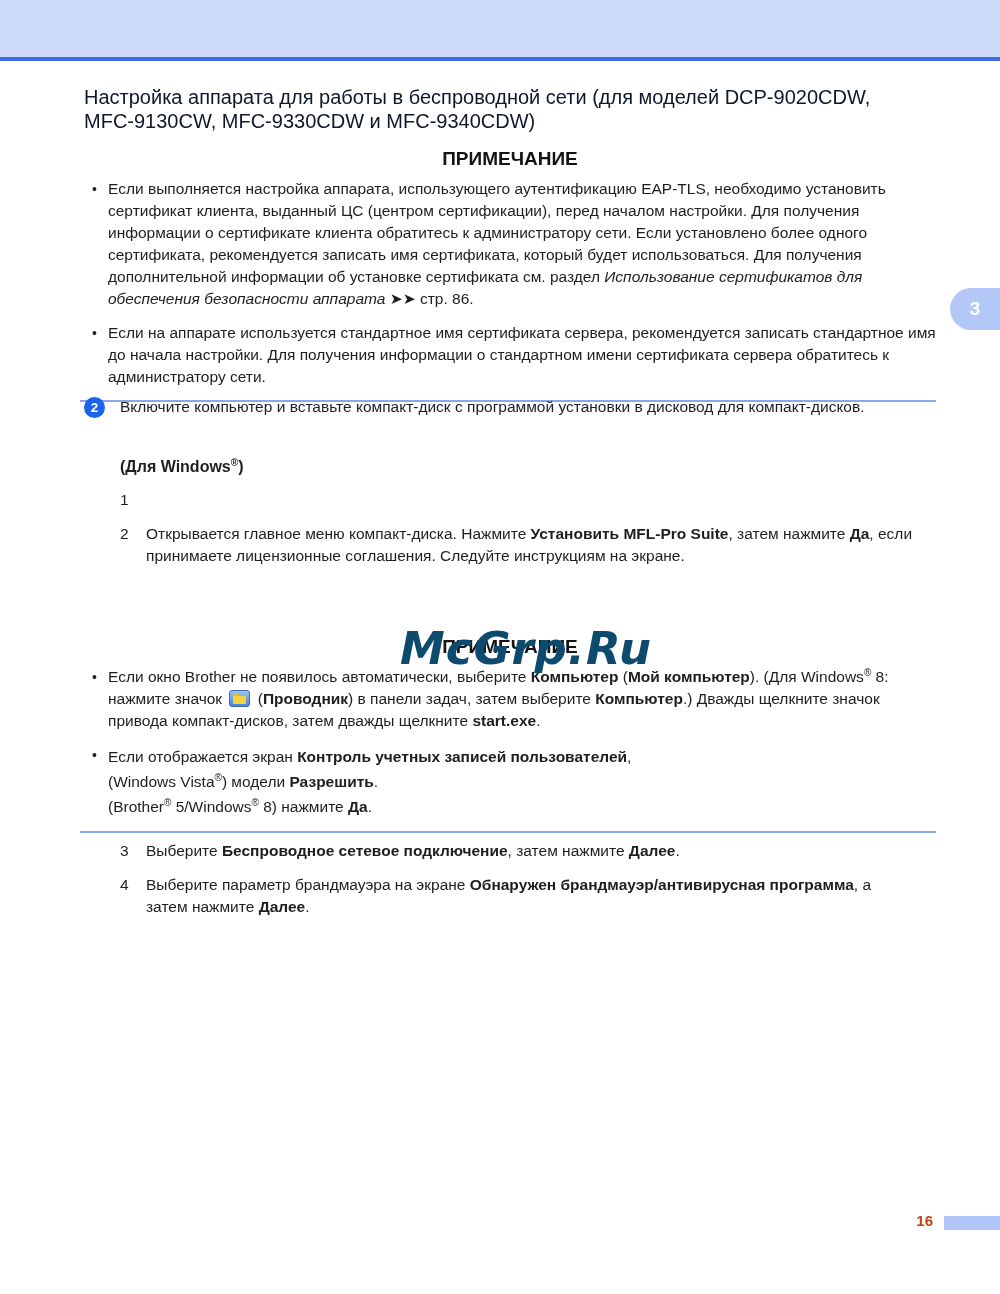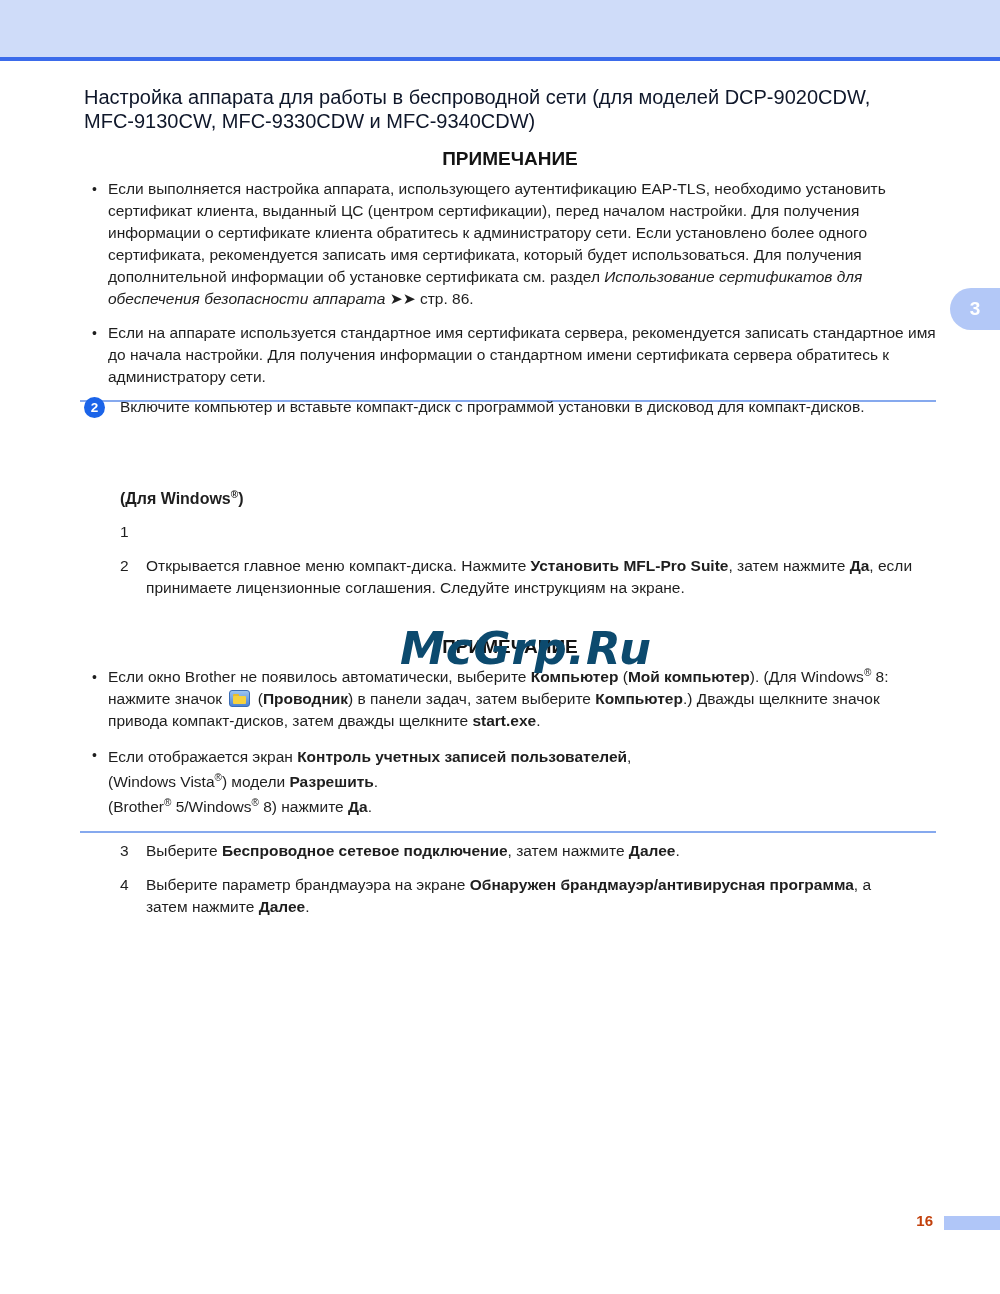--- a/index.html
+++ b/index.html
@@ -29,21 +29,21 @@
 
   
   .b{font-weight:bold;}
   .i{font-style:italic;}
   sup{font-size:10px;line-height:0;vertical-align:6px;}
 
   
   .sec{position:absolute;left:84px;width:852px;}
   #sec-note1{top:148px;}
   #sec-step2{top:396px;}
-  #sec-windows{top:488px;}
+  #sec-windows{top:456px;}
   #sec-note2{top:636px;}
   #sec-steps34{top:840px;}
 
   
   .note-head{display:flex;align-items:center;flex-direction:column;}
   .note-title{margin:0;font-size:19px;font-weight:bold;line-height:22px;color:#141414;flex:none;}
   .note-rule{flex:1;height:2px;background:#a3bcf2;margin-left:22px;}
   ul.note-list{list-style:none;margin:8px 0 0 0;padding:0;}
   ul.note-list li{position:relative;padding-left:24px;font-size:15.5px;line-height:22px;margin-bottom:12px;}
   ul.note-list li::before{content:"•";position:absolute;left:8px;top:0;font-size:14px;color:#1e1e1e;}

